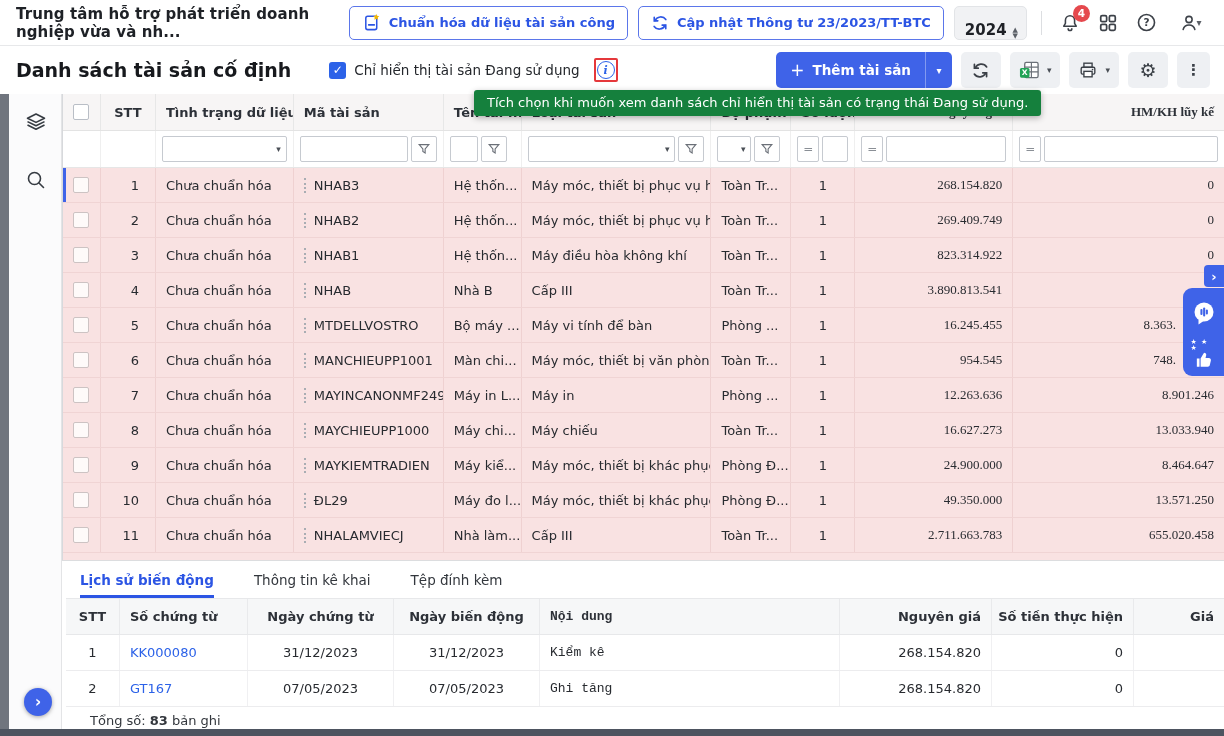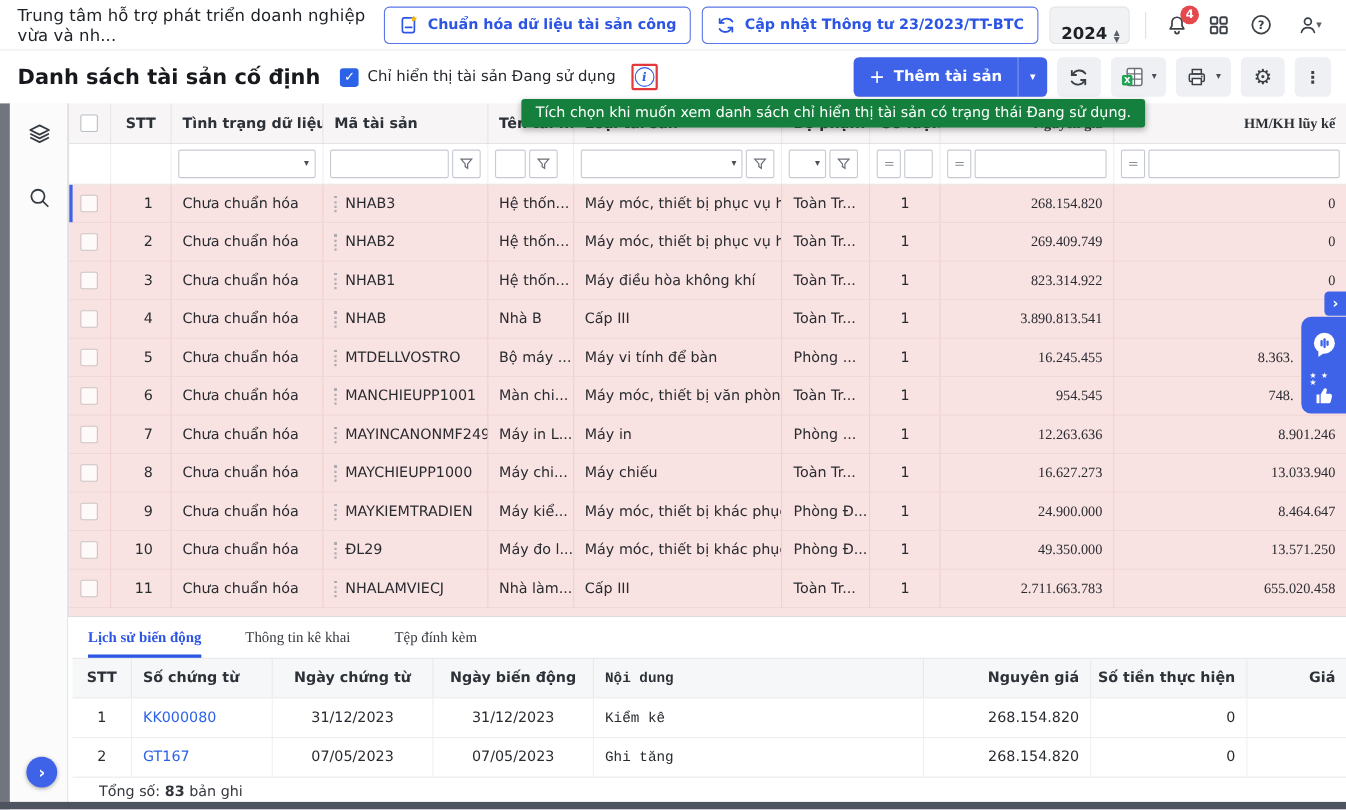--- a/index.html
+++ b/index.html
@@ -3,36 +3,36 @@
 <meta charset="utf-8">
 <style>
   * { box-sizing: border-box; margin: 0; padding: 0; }
   html,body { width:1224px; height:736px; overflow:hidden; }
   body { font-family:"DejaVu Sans","Liberation Sans",sans-serif; background:#fff; color:#24272c; position:relative; }
   svg { display:block; }
 
   
   .topbar { position:absolute; left:0; top:0; width:1224px; height:46px; background:#fff;
             border-bottom:1px solid #e7e8ea; display:flex; align-items:center; padding:0 14px 0 16px; }
-  .app-title { font-size:15px; font-weight:normal; color:#1e2126; letter-spacing:.1px; }
+  .app-title { font-size:15px; font-weight:bold; color:#1e2126; letter-spacing:.1px; }
   .top-right { margin-left:auto; display:flex; align-items:center; gap:10px; }
   .hbtn { height:34px; display:flex; align-items:center; gap:8px; padding:0 12px; background:#fff;
           border:1px solid #5b76ea; border-radius:5px; color:#2c55e4; font-size:13px; font-weight:bold; cursor:pointer; white-space:nowrap; }
   .yearbox { height:34px; display:flex; align-items:flex-end; gap:6px; padding:0 8px 0 10px; background:#f1f2f4;
              border:1px solid #e2e4e7; border-radius:5px; }
   .yearbox .yr { font-size:15px; font-weight:bold; color:#1e2126; }
   .spin { display:flex; flex-direction:column; line-height:6px; font-size:7px; color:#5b6067; }
   .vdiv { width:1px; height:24px; background:#dcdee1; margin:0 4px; }
   .tico { position:relative; width:28px; height:28px; display:flex; align-items:center; justify-content:center; color:#3c4148; cursor:pointer; }
   .badge { position:absolute; top:-4px; right:-6px; min-width:17px; height:17px; border-radius:9px; background:#e5484d;
            color:#fff; font-size:10.5px; font-weight:bold; display:flex; align-items:center; justify-content:center; padding:0 4px; }
   .user-caret { font-size:10px; color:#5b6067; margin-left:-4px; }
 
   
-  .toolbar { position:absolute; left:0; top:46px; width:1224px; height:48px; background:#fff; display:flex; align-items:center; padding:0 14px 0 16px; }
+  .toolbar { position:absolute; left:0; top:46px; width:1224px; height:48px; background:#fff; display:flex; align-items:center; padding:0 14px 0 16px;gap:20px; }
   .page-title { font-size:19px; font-weight:bold; color:#17191d; margin-right:18px; }
   .cb-wrap { display:flex; align-items:center; gap:8px; }
   .cb { width:17px; height:17px; border-radius:3px; background:#2c62e8; color:#fff; font-size:12px; font-weight:bold;
         display:flex; align-items:center; justify-content:center; cursor:pointer; }
   .cb-label { font-size:13.5px; color:#24272c; }
   .info-hl { margin-left:6px; border:2px solid #e5383b; border-radius:2px; padding:1px; display:flex; }
   .info-ic { width:18px; height:18px; border-radius:50%; border:1.5px solid #2c62e8; color:#2c62e8; font-size:11px;
              font-style:italic; font-weight:bold; display:flex; align-items:center; justify-content:center; font-family:"DejaVu Serif","Liberation Serif",serif; cursor:pointer; }
   .tb-right { margin-left:auto; display:flex; align-items:center; gap:9px; }
   .addbtn { height:36px; display:flex; align-items:stretch; background:#3f63e8; border-radius:5px; color:#fff; overflow:hidden; cursor:pointer; }
@@ -82,21 +82,21 @@
   .fin.small { flex:none; width:28px; }
   .fin .inlinecaret { position:absolute; right:5px; top:7px; font-size:9px; color:#4a4f56; }
   .fbtn { width:26px; height:26px; border:1px solid #c6cad0; border-radius:2px; background:#fff; margin-left:3px;
           display:flex; align-items:center; justify-content:center; flex:none; cursor:pointer; }
   .eq { width:22px; height:26px; border:1px solid #c6cad0; border-radius:2px; background:#fff; color:#8a8f96; font-size:12px;
         display:flex; align-items:center; justify-content:center; flex:none; margin-right:3px; }
 
   
   .detail { position:absolute; left:62px; top:560px; width:1162px; height:154px; background:#fff; border-top:1px solid #dcdddf; }
   .tabs { display:flex; gap:40px; padding:0 0 0 18px; height:37px; align-items:center; }
-  .tab { font-size:13.5px; color:#33373d; cursor:pointer; position:relative; height:100%; display:flex; align-items:center;font-family:Liberation Serif, serif; }
+  .tab { font-size:13.5px; color:#33373d; cursor:pointer; position:relative; height:100%; display:flex; align-items:center; }
   .tab.active { color:#2c55e4; font-weight:bold; }
   .tab.active::after { content:""; position:absolute; left:0; right:0; bottom:0; height:3px; background:#2c55e4; }
   .d-head, .d-row { display:flex; width:1158px; margin-left:4px; }
   .d-head { height:37px; background:#f6f7f8; border:1px solid #e7e8ea; border-width:1px 0; align-items:center; }
   .d-row { height:36px; background:#fff; border-bottom:1px solid #ececee; align-items:center; }
   .dh { font-size:13px; font-weight:bold; color:#2d3138; padding:0 10px; border-right:1px solid #e9eaec; height:100%;
         display:flex; align-items:center; white-space:nowrap; overflow:hidden; }
   .dc { font-size:13px; color:#282b30; padding:0 10px; border-right:1px solid #f0f0f2; height:100%;
         display:flex; align-items:center; white-space:nowrap; overflow:hidden; }
   .dw-stt{width:54px; justify-content:center;} .dw-doc{width:128px;} .dw-d1{width:146px; justify-content:center;}

